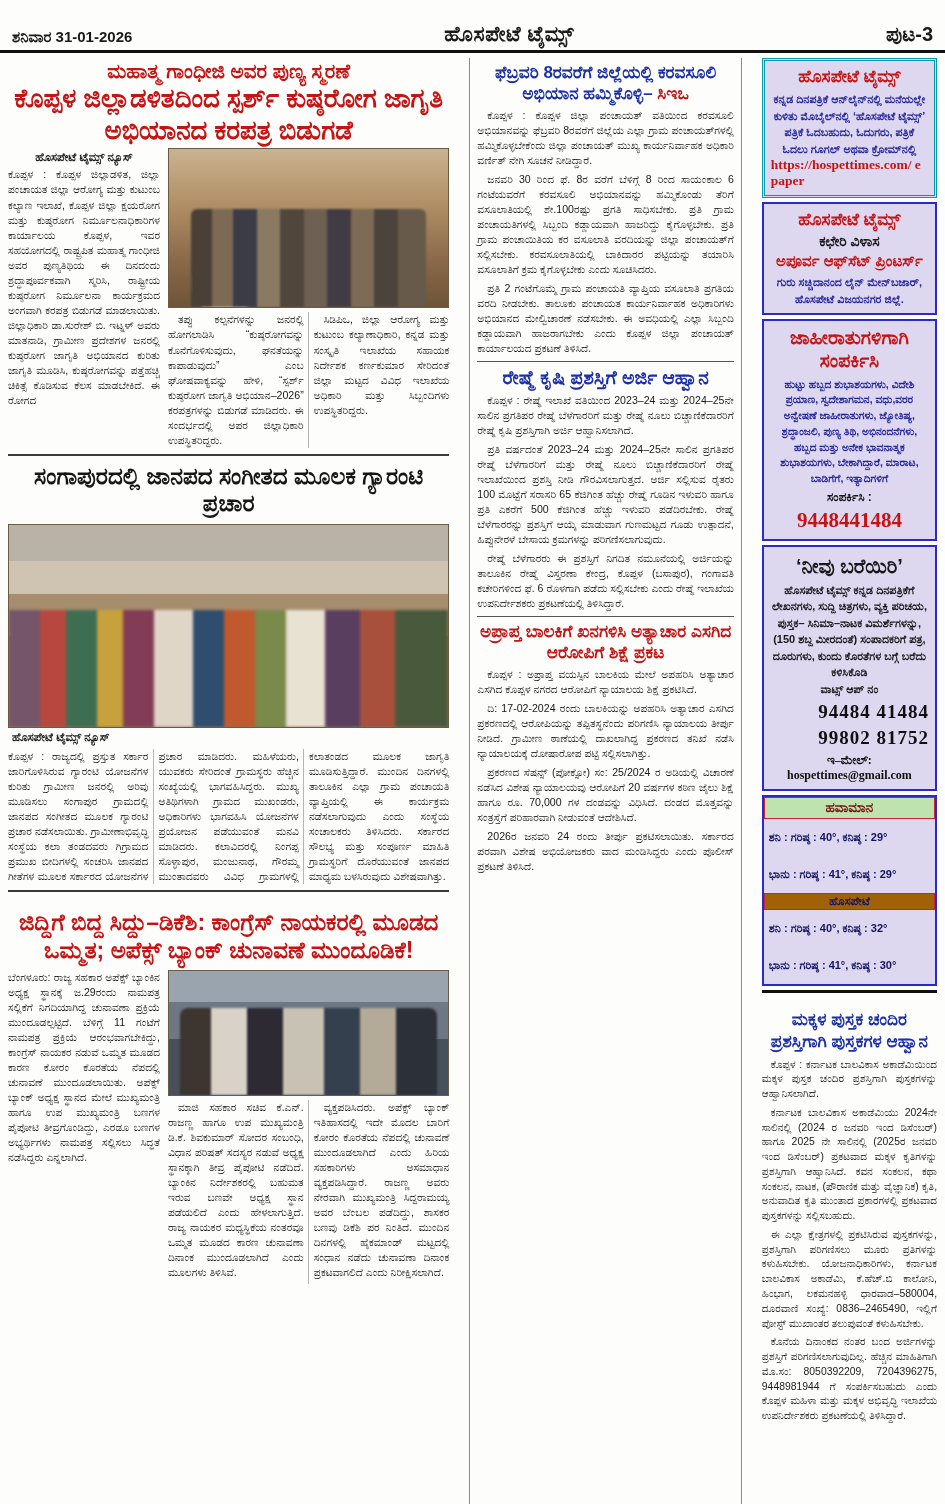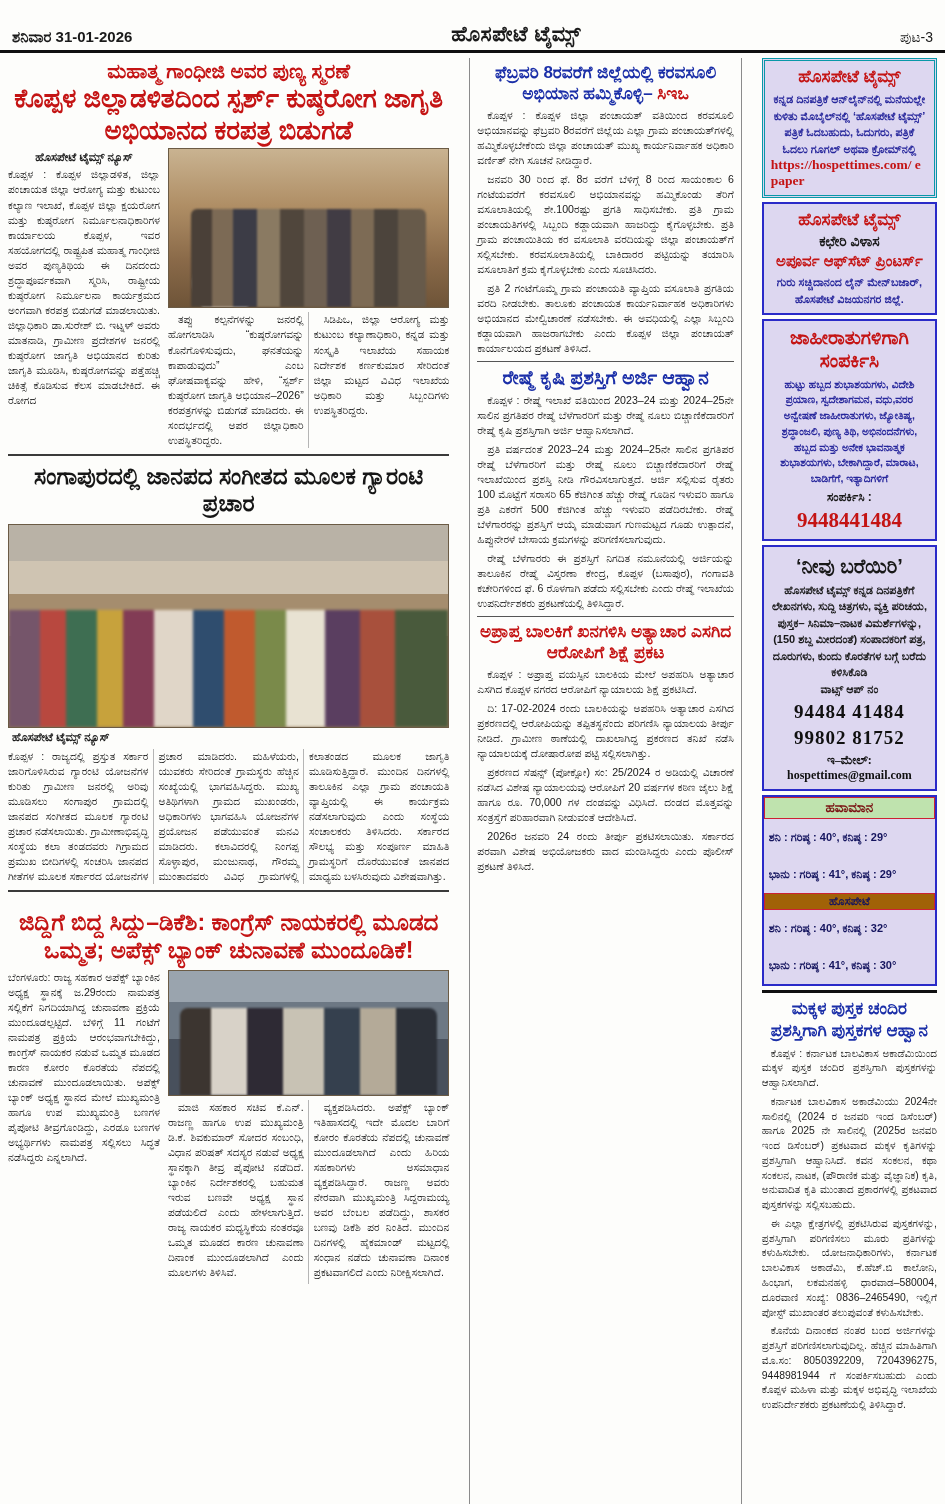--- a/index.html
+++ b/index.html
@@ -6,21 +6,21 @@
   html,body { width:945px; }
   body {
     height:1504px; overflow:hidden; background:#fdfdfb; color:#1a1a1a;
     font-family:"Liberation Sans", sans-serif;
   }
   
   .topbar { display:flex; align-items:flex-end; justify-content:space-between;
     padding:22px 12px 4px; border-bottom:3px solid #101010; }
   .topbar .date { font-weight:bold; font-size:15px; }
   .topbar .masthead { font-weight:bold; font-size:21px; letter-spacing:.5px; }
-  .topbar .pageno { font-weight:normal; font-size:14px; }
+  .topbar .pageno { font-weight:bold; font-size:20px; }
 
   
   .content { display:flex; gap:20px; padding:5px 8px 0; height:1454px; }
   .left-stack { width:456px; }
   .right-stack { width:281px; border-left:1px solid #8b8b8b; border-right:1px solid #8b8b8b; padding:0 7px; }
   .sidebar { width:181px; display:flex; flex-direction:column; }
 
   
   .kicker { color:#c41414; font-weight:bold; font-size:20px; text-align:center; margin-top:2px; }
   .headline-red { color:#c41414; font-weight:bold; font-size:26px; line-height:1.22; text-align:center; }
@@ -74,35 +74,35 @@
   .sb-sub-black { color:#181818; font-weight:bold; font-size:14px; text-align:center; margin-top:3px; }
   .sb-printer { color:#c41414; font-weight:bold; font-size:15px; text-align:center; margin-top:2px; }
   .sb-body-blue { color:#27279c; font-size:11px; line-height:1.5; text-align:center; margin-top:4px; font-weight:bold; }
   .sb-url { color:#c41414; font-weight:bold; font-size:13.5px; word-break:break-all;
     font-family:"Liberation Serif", serif; }
   .sb-ads-title { color:#c41414; font-weight:bold; font-size:19px; text-align:center; line-height:1.2; }
   .sb-phone-big { color:#c41414; font-weight:bold; font-size:21px; text-align:center; margin-top:4px;
     font-family:"Liberation Serif", serif; }
   .sb-write-title { color:#181818; font-weight:bold; font-size:20px; text-align:center; margin:2px 0 4px; }
   .sb-write-body { color:#181818; font-size:11px; line-height:1.5; text-align:center; font-weight:bold; }
-  .sb-num-black { color:#101010; font-weight:bold; font-size:19px; text-align:center; margin-top:4px;
+  .sb-num-black { color:#101010; font-weight:bold; font-size:19px; text-align:right; margin-top:4px;
     font-family:"Liberation Serif", serif; letter-spacing:1px; }
   .sb-email { color:#101010; font-weight:bold; font-size:12px; text-align:center; margin-top:4px;
     font-family:"Liberation Serif", serif; }
 
   
   .weather { border:2px solid #2a2ac8; background:#ddd7f0; margin-bottom:4px; }
   .weather .w-head { background:#bfe3ae; border:1px solid #c23; color:#7a1212; font-weight:bold;
     font-size:13.5px; text-align:center; padding:2px 0; }
   .weather .w-row { font-size:11px; font-weight:bold; color:#14145e; padding:12px 5px; }
   .weather .w-sub { background:#a16207; border:1px solid #c23; color:#14145e; font-weight:bold;
     font-size:11.5px; text-align:center; padding:1px 0; }
 
   
-  .sb-article { border-top:3px solid #101010; padding-top:5px; }
+  .sb-article { border-top:3px solid #101010; padding-top:16px; }
   .sb-article .bh { color:#1b2fa8; font-weight:bold; font-size:17px; line-height:1.3; text-align:center; margin-bottom:4px; }
   .sb-article .bb { font-size:10.4px; line-height:1.42; text-align:justify; }
   .sb-article .bb p { margin-bottom:4px; text-indent:9px; }
 </style>
 </head>
 <body>
 
 <div class="topbar">
   <span class="date">ಶನಿವಾರ 31-01-2026</span>
   <span class="masthead">ಹೊಸಪೇಟೆ ಟೈಮ್ಸ್</span>

